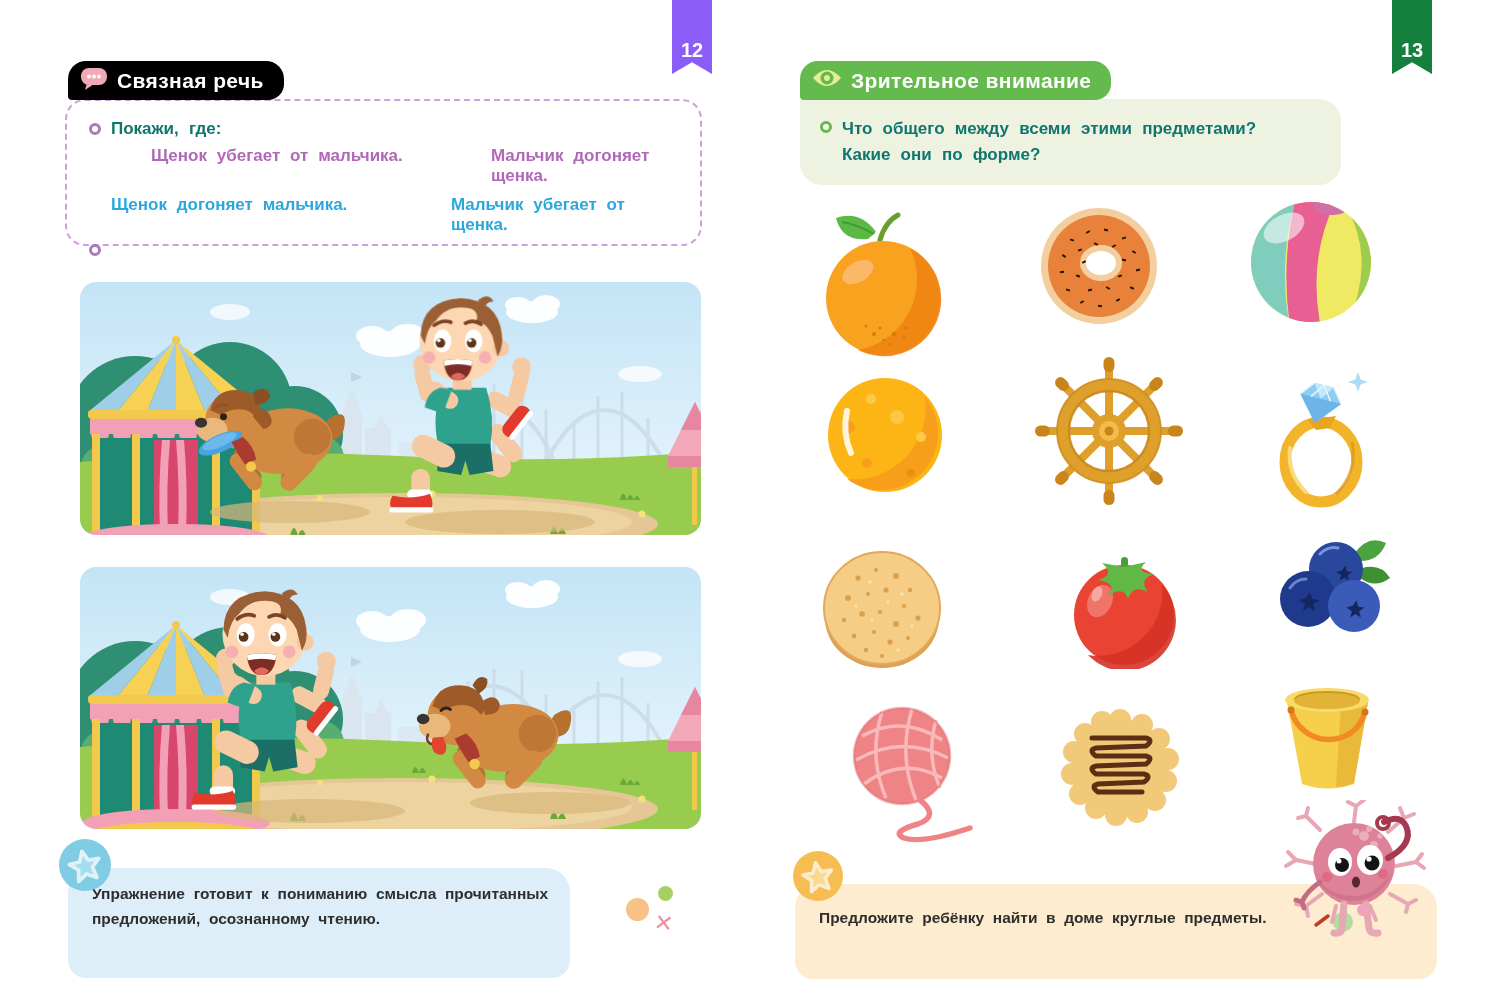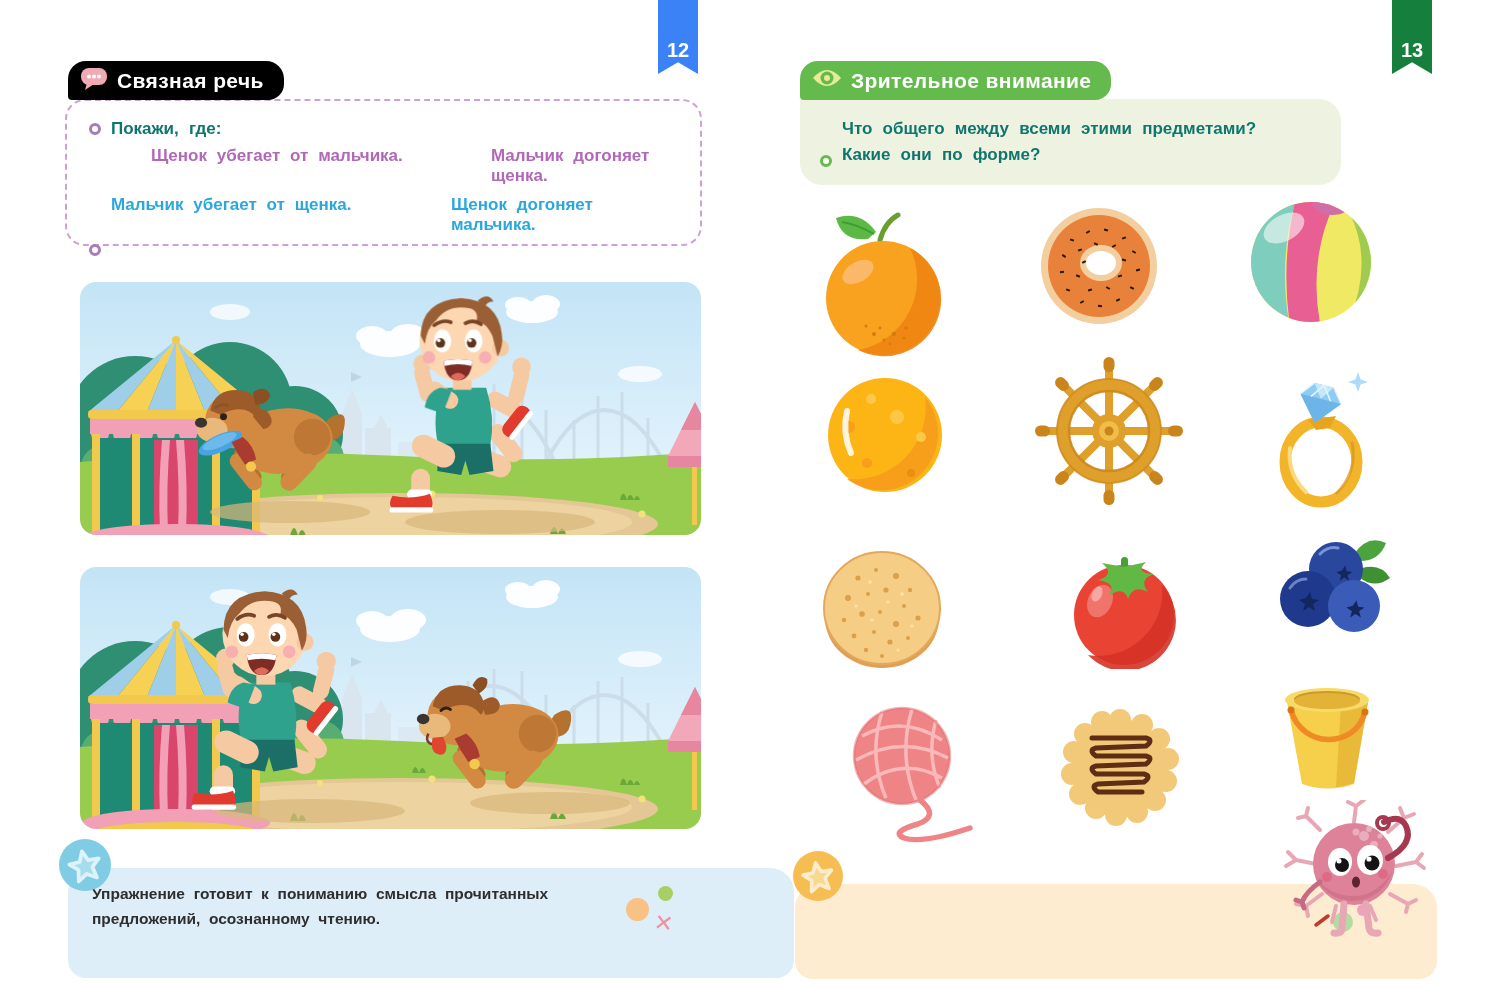--- a/index.html
+++ b/index.html
@@ -7,21 +7,21 @@
   body { font-family:"Liberation Sans","DejaVu Sans",sans-serif; }
   .spread { position:relative; width:1500px; height:985px; background:#fff; overflow:hidden; }
   .page { position:absolute; top:0; height:985px; width:750px; }
   .page.left { left:0; }
   .page.right { left:750px; }
 
   
   .tab { position:absolute; top:0; width:40px; height:74px; display:flex; align-items:flex-end; justify-content:center;
          padding-bottom:12px; color:#fff; font-weight:bold; font-size:20px;
          clip-path:polygon(0 0,100% 0,100% 100%,50% 84%,0 100%); }
-  .tab.cyan { background:#3b82f6; left:658px; }
+  .tab.cyan { background:#8b5cf6; left:672px; }
   .tab.orange { background:#15803d; left:642px; }
 
   
   .badge { position:absolute; top:61px; height:39px; display:flex; align-items:center; gap:9px;
            padding:0 20px 0 12px; border-radius:18px 18px 16px 4px; color:#fff; font-weight:bold;
            font-size:21px; letter-spacing:.4px; z-index:3; }
   .badge.purple { left:68px; background:#000000; }
   .badge.green  { left:50px; background:#64ba4c; }
 
   
@@ -37,31 +37,31 @@
   .c-blue { color:#2ba7dc; }
 
   
   .scene { position:absolute; left:80px; width:621px; border-radius:16px; overflow:hidden; }
   .scene svg { display:block; }
   .scene.s1 { top:282px; height:253px; }
   .scene.s2 { top:567px; height:262px; }
 
   
   .note-box { position:absolute; border-radius:24px 24px 18px 18px; z-index:1; }
-  .note-box.blue { left:68px; top:868px; width:726px; height:110px; background:#ddeef8; }
+  .note-box.blue { left:68px; top:868px; width:502px; height:110px; background:#ddeef8; }
   .note-box.cream { left:45px; top:884px; width:642px; height:95px; background:#fdeccf; }
   .note-text { position:absolute; left:24px; top:14px; width:555px; font-size:15.5px; font-weight:600;
                color:#2e2e2e; line-height:1.6; word-spacing:.28em; }
   .note-box.cream .note-text { top:22px; width:560px; }
   .star-chip { position:absolute; z-index:2; }
 
   
   .question-box { position:absolute; left:50px; top:99px; width:541px; height:86px; background:#eef2e1;
                   border-radius:0 22px 22px 22px; padding:17px 20px 0 20px; z-index:2; }
-  .question-box .task-row { align-items:flex-end; }
+  .question-box .task-row { align-items:flex-start; }
   .question-box .bullet { margin-top:5px; }
   .question-box .task-text { width:470px; line-height:1.5; }
 
   
   .obj { position:absolute; }
 
   .dot { position:absolute; border-radius:50%; }
   .x-mark { position:absolute; color:#f2919e; font-weight:bold; font-size:23px; transform:rotate(8deg); }
 
   .neuron { position:absolute; left:522px; top:800px; z-index:3; }
@@ -283,22 +283,22 @@
     </div>
 
     <div class="task-box">
       <div class="task-row">
         <span class="bullet"></span>
         <span class="task-text">Покажи,  где:</span>
       </div>
       <div class="opts">
         <div class="opt c-purple">Щенок убегает от мальчика.</div>
         <div class="opt c-purple">Мальчик догоняет щенка.</div>
+        <div class="opt c-blue">Щенок догоняет мальчика.</div>
         <div class="opt c-blue">Мальчик убегает от щенка.</div>
-        <div class="opt c-blue">Щенок догоняет мальчика.</div>
       </div>
       <div class="task-row">
         <span class="bullet"></span>
       </div>
     </div>
 
     <div class="scene s1">
       <svg width="621" height="253" viewBox="0 0 621 253">
         <use href="#park-bg"></use>
         <ellipse cx="210" cy="230" rx="80" ry="11" fill="#d9b87a" opacity="0.7"></ellipse>
@@ -620,20 +620,21 @@
     </div>
 
     <div class="star-chip" style="left:42px; top:850px;">
       <svg width="52" height="52" viewBox="0 0 52 52">
         <circle cx="26" cy="26" r="25" fill="#f6bd52"></circle>
         <path transform="translate(26,27) scale(1.2) rotate(-10)" d="M0,-12 L3.5,-4 L12,-3.7 L5.7,2 L7.4,11 L0,6.5 L-7.4,11 L-5.7,2 L-12,-3.7 L-3.5,-4 Z" fill="#f9d98f" stroke="#fbeccb" stroke-width="3" stroke-linejoin="round"></path>
       </svg>
     </div>
 
     <div class="note-box cream">
+      <div class="note-text">Предложите  ребёнку  найти  в  доме  круглые  предметы.</div>
       <div class="dot" style="left:538px; top:28px; width:20px; height:20px; background:#b5dca0;"></div>
       <div class="dot" style="left:562px; top:20px; width:12px; height:12px; background:#f2a0c0;"></div>
     </div>
 
     <div class="neuron">
       <svg width="168" height="142" viewBox="0 0 168 142">
         <g stroke="#e8a7b4" stroke-width="4" fill="none" stroke-linecap="round">
           <path d="M48 30 L34 16 M34 16 L26 18 M34 16 L36 8"></path>
           <path d="M82 22 L84 6 M84 6 L76 2 M84 6 L92 0"></path>
           <path d="M116 32 L132 18 M132 18 L128 8 M132 18 L142 14"></path>

